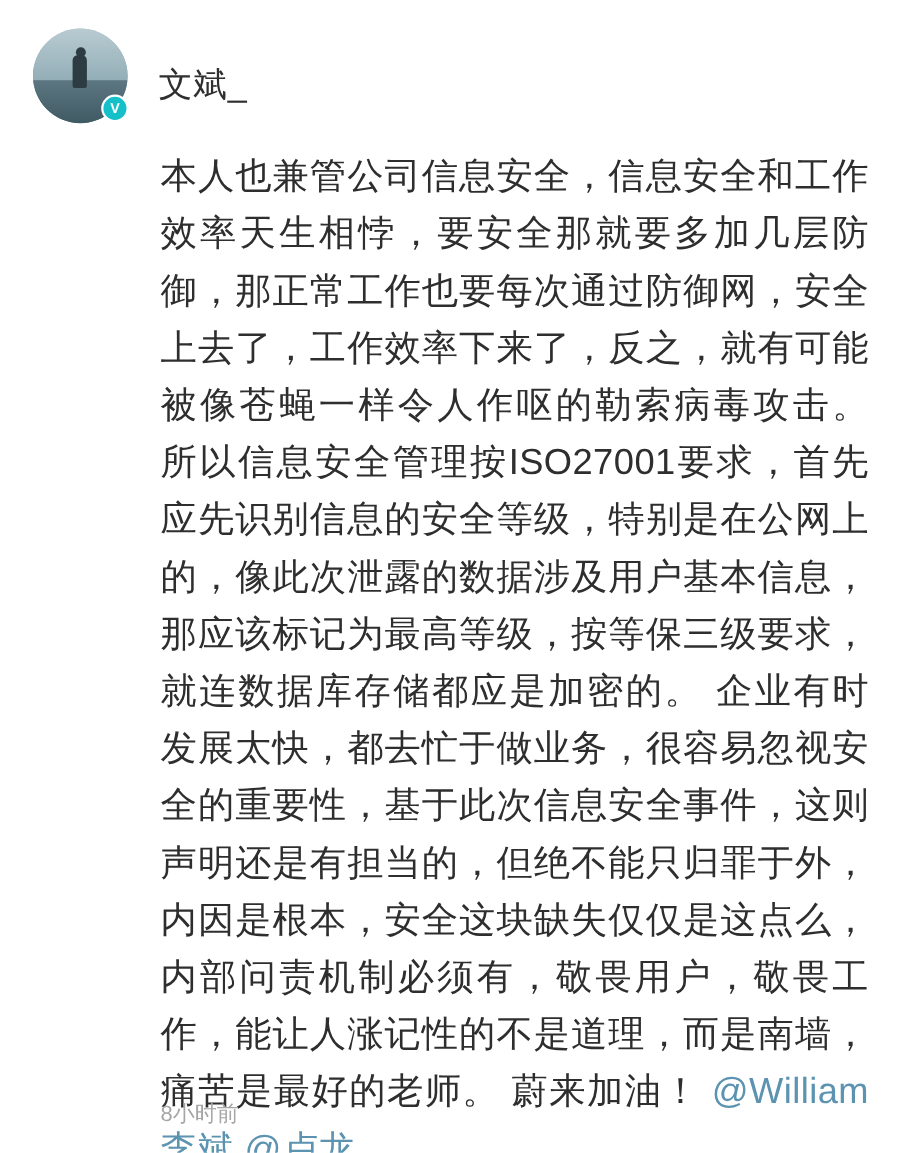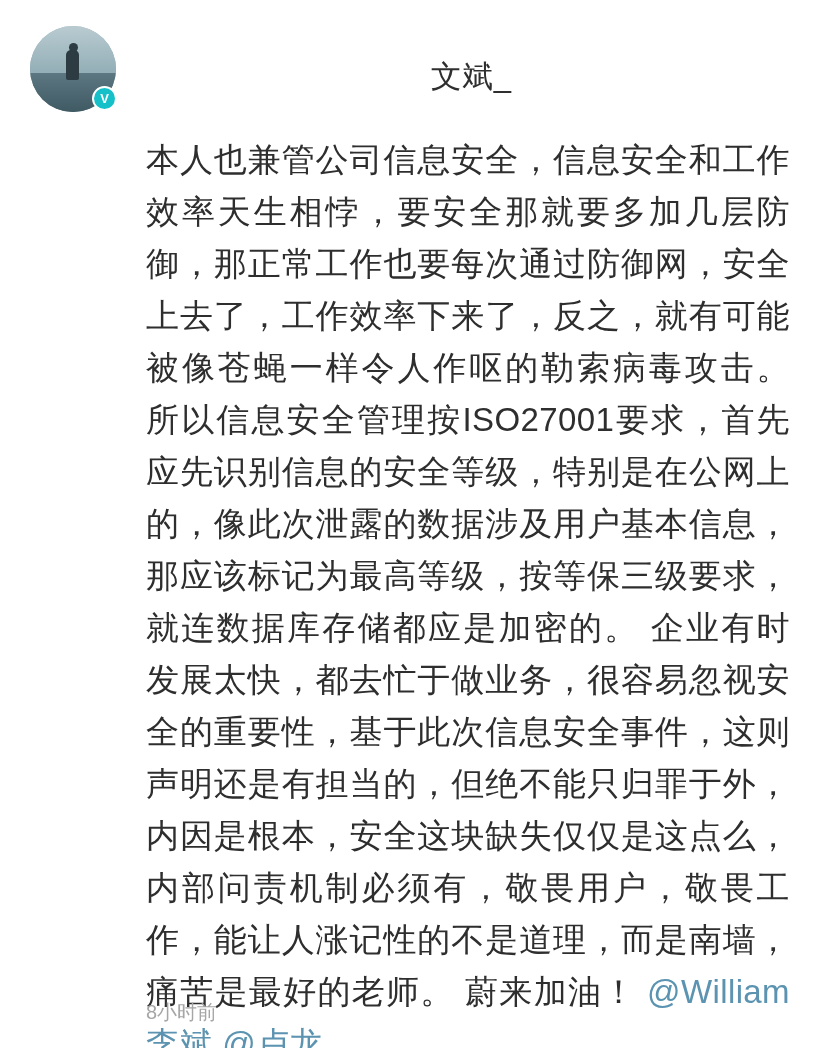--- a/index.html
+++ b/index.html
@@ -92,21 +92,20 @@
     font-size: 13px;
     line-height: 21px;
     text-align: center;
     font-weight: bold;
   }
 
   .name-block {
     flex: 1 1 auto;
     padding-left: 28px;
     padding-top: 30px;
-    text-align: center;
   }
   .user-name {
     font-size: 31px;
     color: #2f2f2f;
     letter-spacing: 0.5px;
   }
 
   .like-block {
     display: flex;
     align-items: center;

